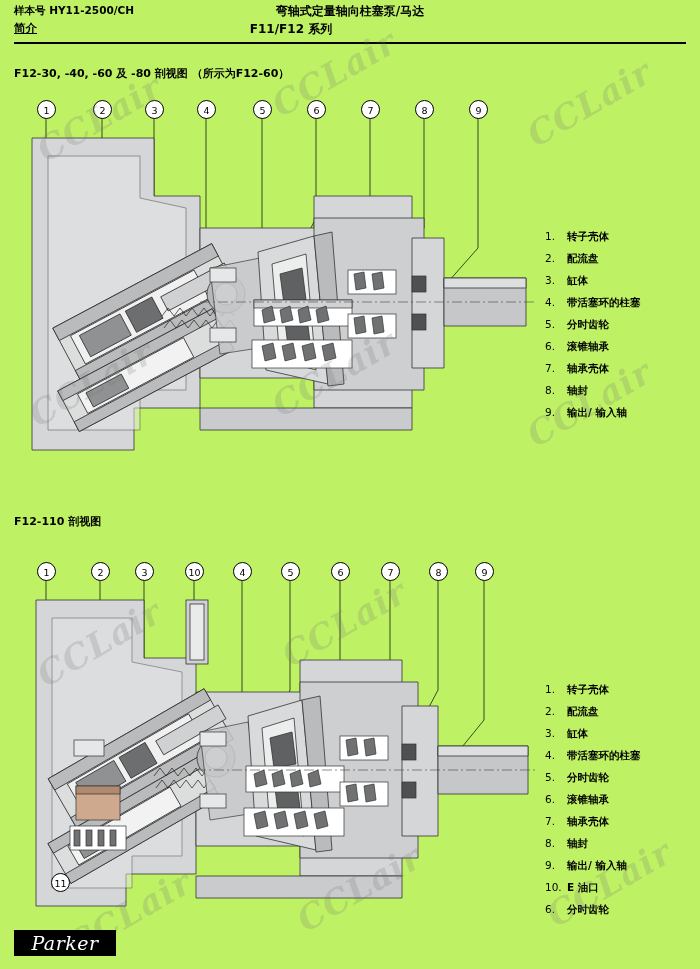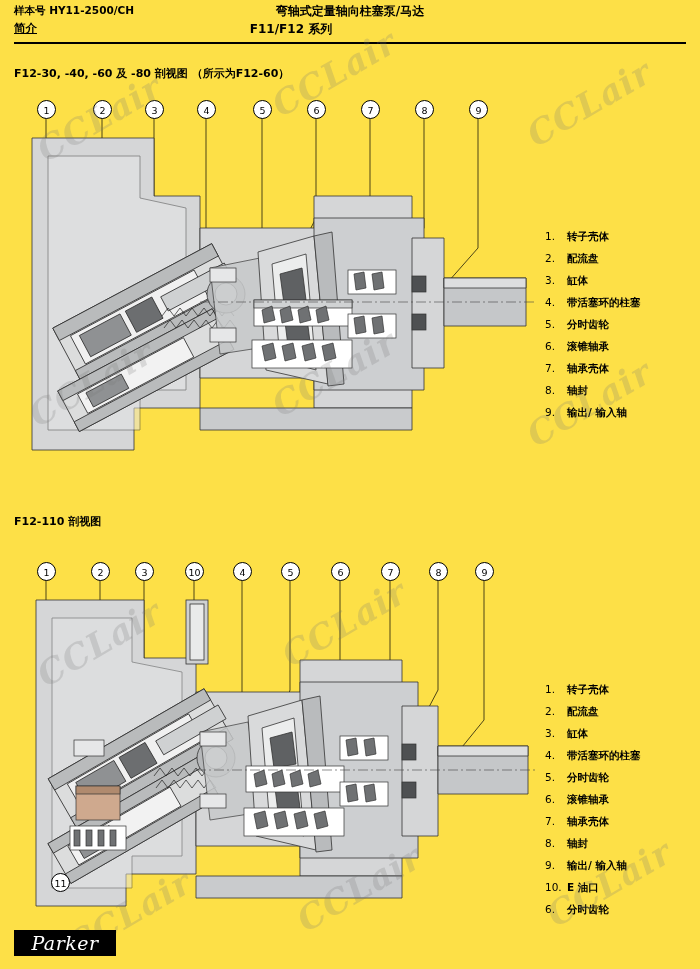--- a/index.html
+++ b/index.html
@@ -9,21 +9,21 @@
   }
   body {
     font-family: "DejaVu Sans", "Liberation Sans", sans-serif;
     color: #000;
   }
   #page {
     position: relative;
     width: 700px;
     height: 969px;
     overflow: hidden;
-    background: #fde047;
+    background: #bef264;
   }
 
   
   .hdr {
     position: absolute;
     top: 0; left: 0;
     width: 700px;
     height: 46px;
   }
   .hdr-left-1 {

